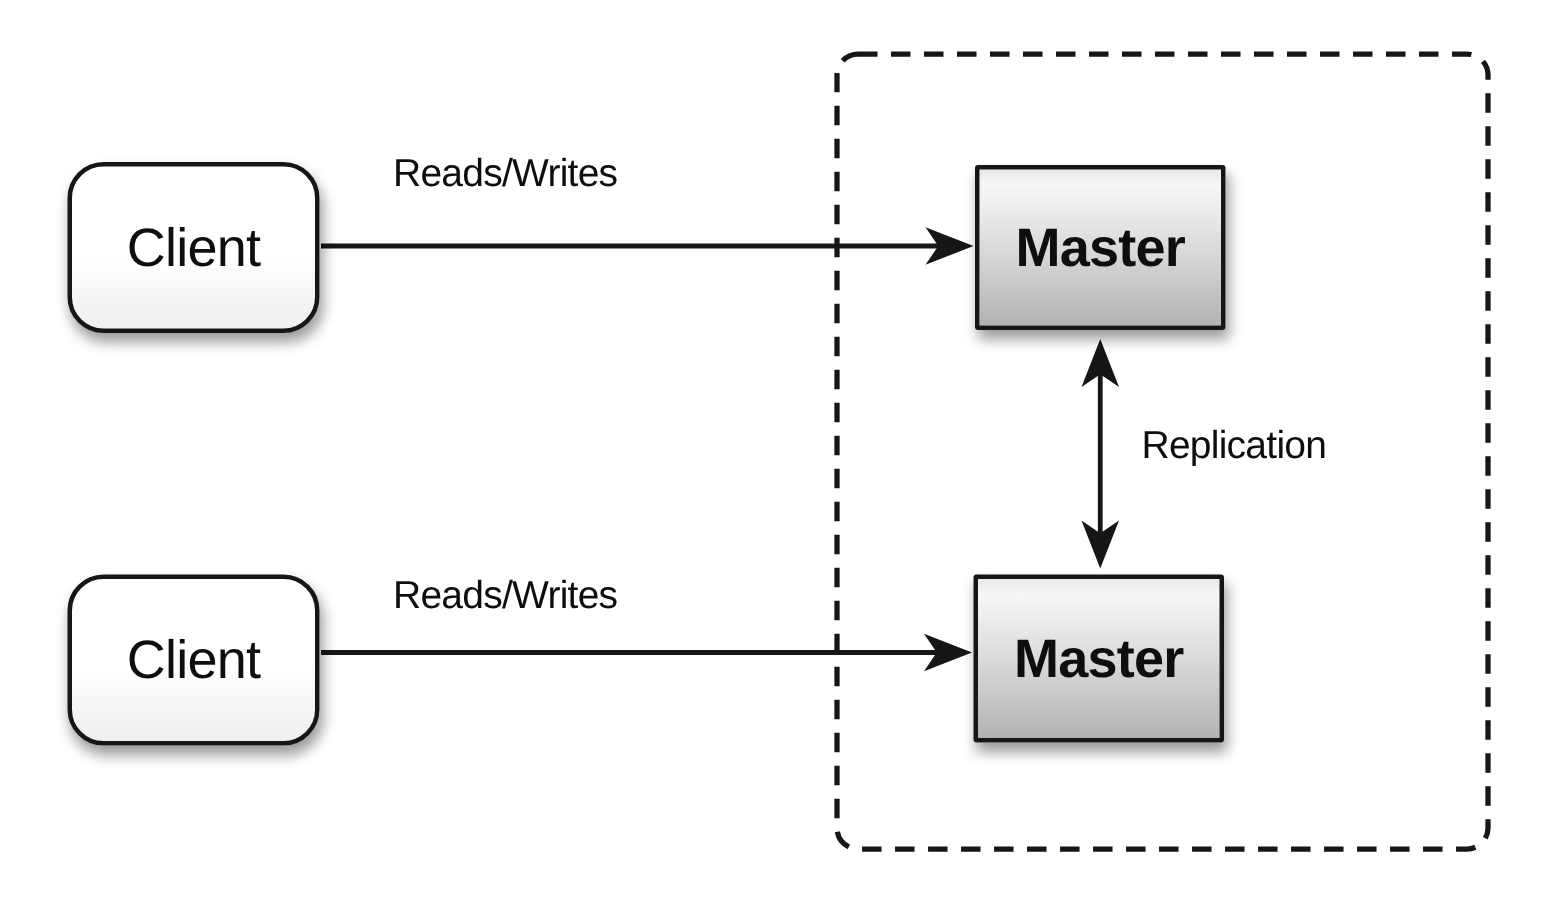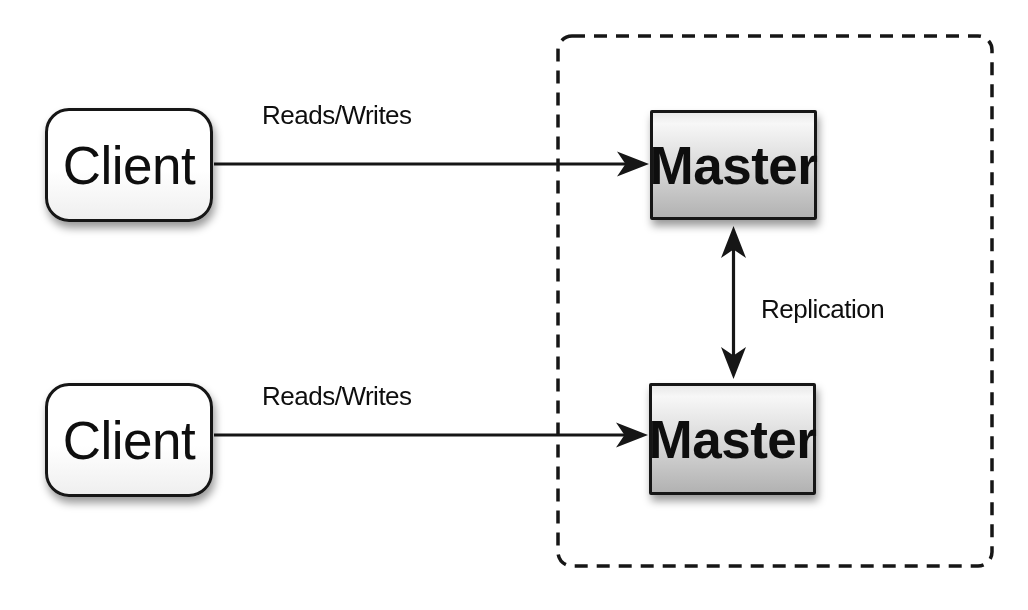--- a/index.html
+++ b/index.html
@@ -22,21 +22,21 @@
     width: 1028px;
     height: 610px;
   }
   .node {
     position: absolute;
     display: flex;
     align-items: center;
     justify-content: center;
     border: 3.5px solid #161616;
     box-sizing: border-box;
-    font-size: 53px;
+    font-size: 36px;
     font-weight: 400;
     color: #0e0e0e;
     letter-spacing: -0.5px;
     box-shadow: 2px 6px 9px rgba(0,0,0,0.40);
   }
   .client {
     width: 168px;
     height: 114px;
     border-radius: 24px;
     background: linear-gradient(to bottom, #ffffff 0%, #ffffff 55%, #efefef 100%);
@@ -56,21 +56,21 @@
     position: absolute;
     font-size: 26px;
     font-weight: 400;
     color: #0e0e0e;
     letter-spacing: -0.5px;
     white-space: nowrap;
     line-height: 1.12;
   }
   .label-rw-top { left: 262px; top: 101px; }
   .label-rw-bottom { left: 262px; top: 382px; }
-  .label-replication { left: 761px; top: 295px; }
+  .label-replication { left: 761px; top: 282px; }
   .stroke-line {
     stroke: #161616;
     stroke-width: 3.2px;
     fill: none;
   }
   .arrow-head {
     fill: #161616;
     stroke: none;
   }
   .cluster-rect {

